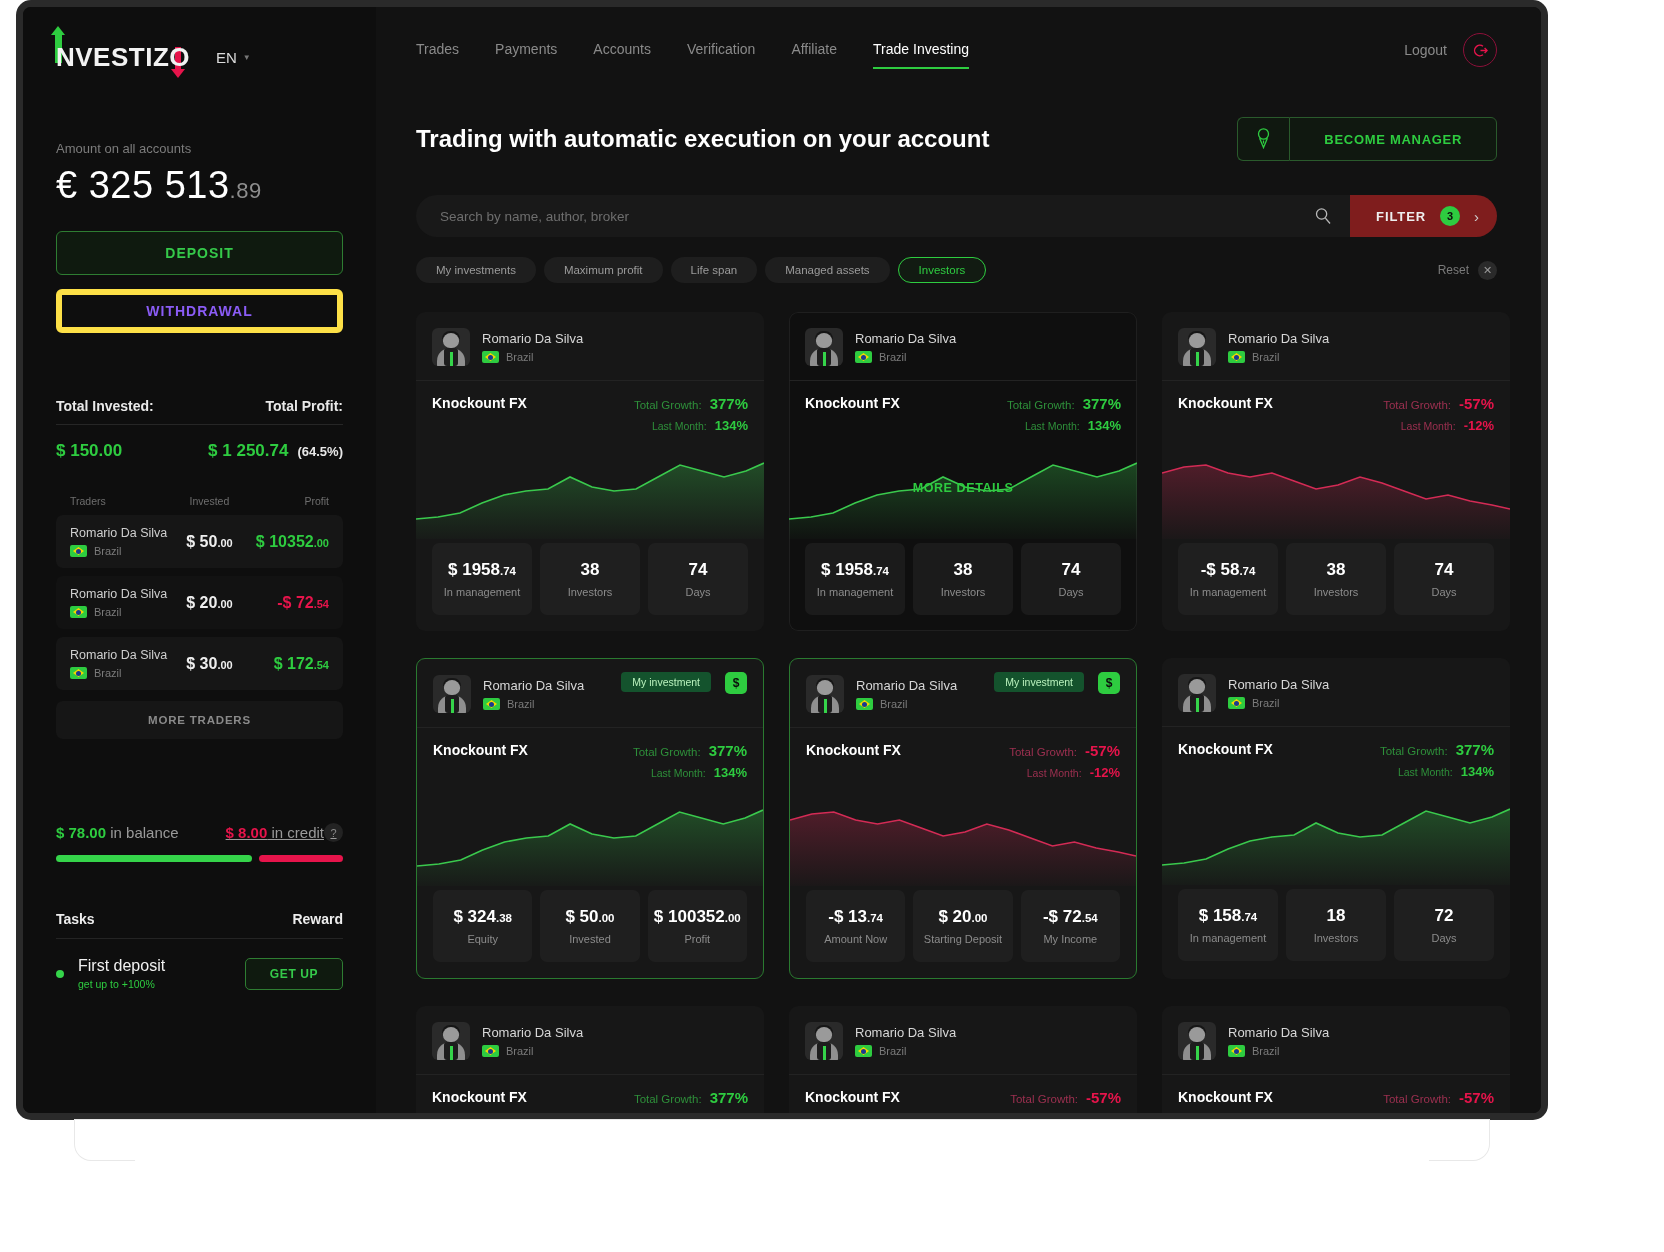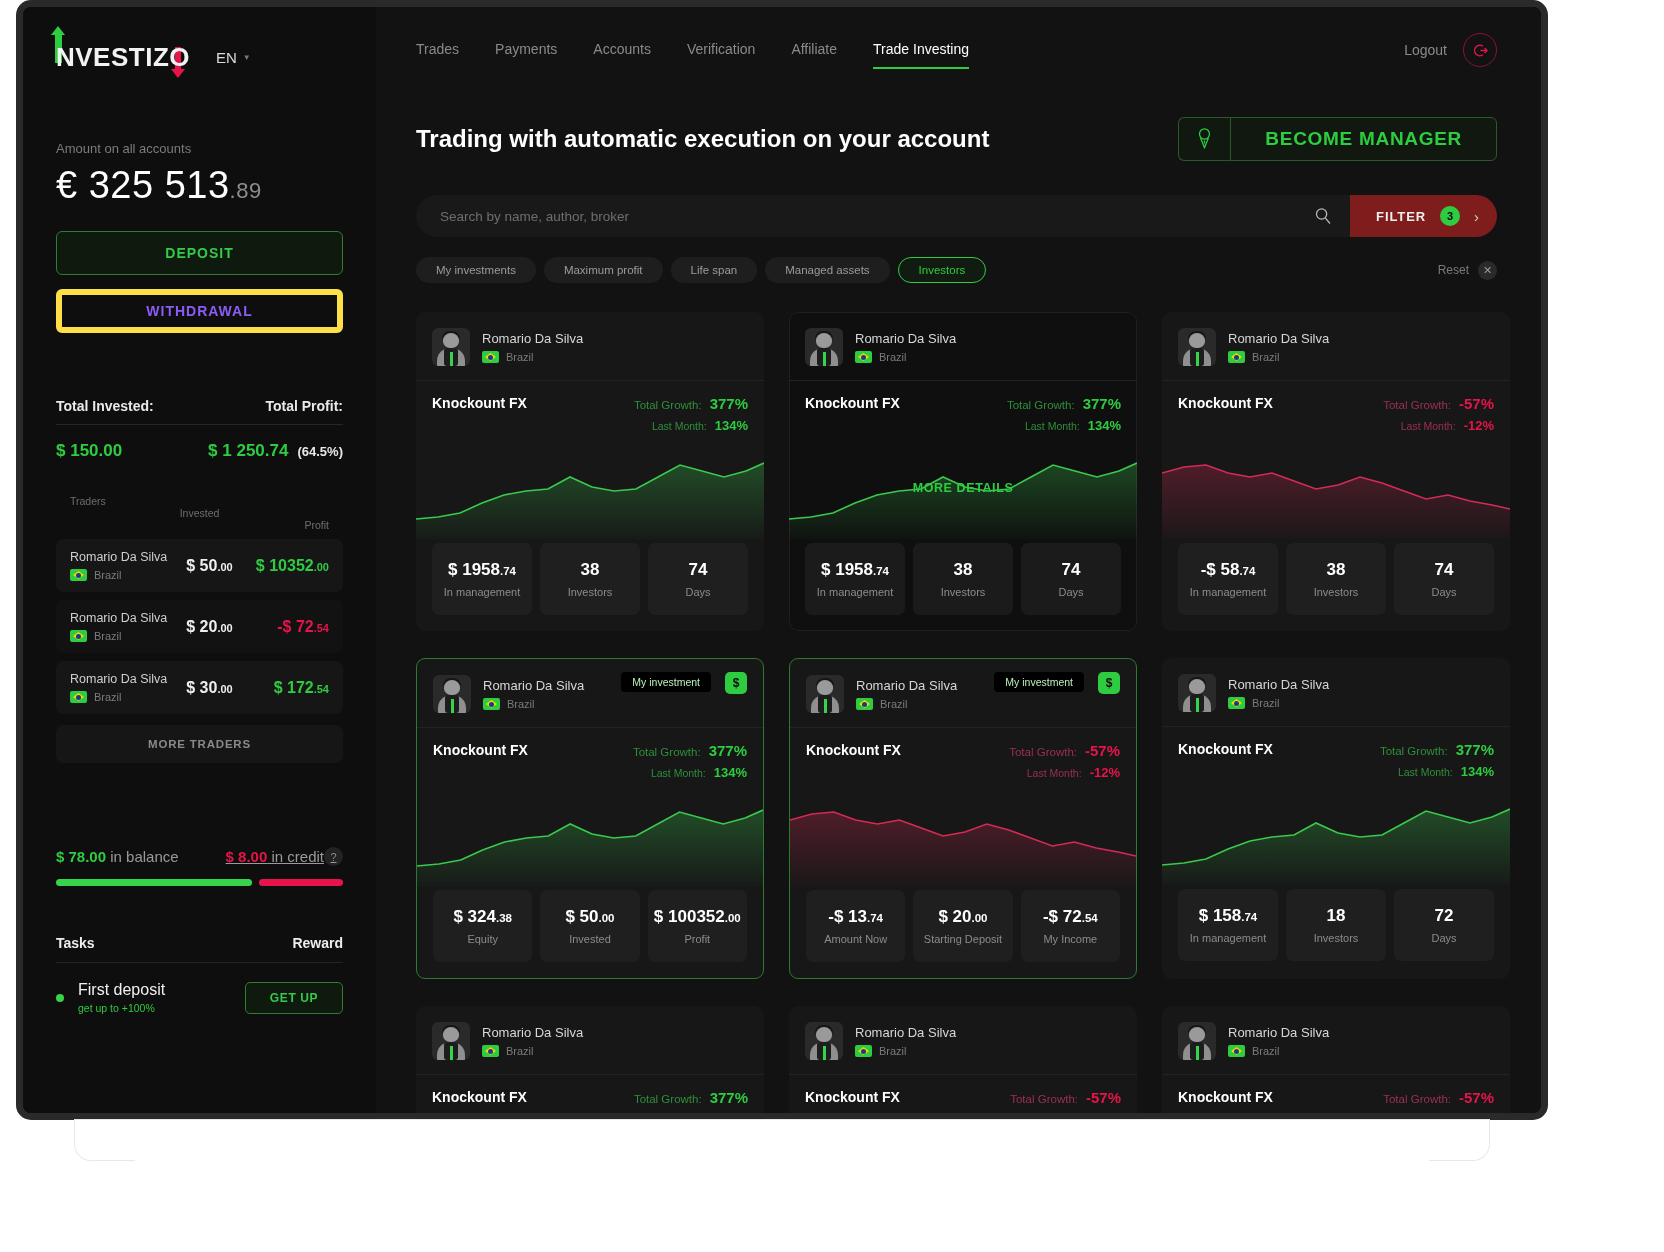--- a/index.html
+++ b/index.html
@@ -88,21 +88,21 @@
 
   .totals-row { display: flex; justify-content: space-between; margin-top: 65px; font-size: 14px; font-weight: 700; color: #e9e9e9; }
   .totals-divider { height: 1px; background: #262626; margin-top: 10px; }
   .totals-values { display: flex; justify-content: space-between; align-items: baseline; margin-top: 16px; }
   .ti-val { color: #2ecc40; font-size: 17px; font-weight: 700; }
   .tp-wrap { display: flex; align-items: baseline; gap: 9px; }
   .tp-val { color: #2ecc40; font-size: 17px; font-weight: 700; }
   .tp-pct { color: #e8e8e8; font-size: 13px; font-weight: 700; }
 
   .tr-table { margin-top: 28px; }
-  .tr-head { display: flex; padding: 6px 14px 8px 14px; font-size: 10.5px; color: #6e6e6e; flex-direction: column; }
+  .tr-head { display: flex; padding: 6px 14px 8px 14px; font-size: 10.5px; color: #6e6e6e; }
   .tr-head span:nth-child(1) { flex: 1.25; }
   .tr-head span:nth-child(2) { flex: 1; text-align: center; }
   .tr-head span:nth-child(3) { flex: 1; text-align: right; }
   .tr-row {
     display: flex; align-items: center; background: #161616;
     border-radius: 7px; padding: 11px 14px; margin-bottom: 8px;
   }
   .tr-row.alt { background: #121212; }
   .tr-name-col { flex: 1.25; }
   .tr-name { color: #cfcfcf; font-size: 12.5px; }
@@ -177,21 +177,21 @@
   .titlerow { display: flex; align-items: center; padding: 24px 44px 0 40px; }
   .page-title { color: #fff; font-size: 24px; font-weight: 700; }
   .mgr-wrap { margin-left: auto; display: flex; height: 44px; }
   .mgr-icon {
     width: 52px; border: 1px solid #2a5a2c; border-right: none;
     border-radius: 6px 0 0 6px; display: flex; align-items: center; justify-content: center;
     background: #101810; cursor: pointer;
   }
   .mgr-btn {
     padding: 0 34px; border: 1px solid #2a5a2c; border-radius: 0 6px 6px 0;
-    background: #101810; color: #2ecc40; font-size: 19px; font-weight: 700;
+    background: #101810; color: #2ecc40; font-size: 13px; font-weight: 700;
     letter-spacing: 0.7px; cursor: pointer; display: flex; align-items: center;
     font-family: "Liberation Sans", sans-serif;
   }
 
   .searchrow { display: flex; align-items: center; margin: 34px 44px 0 40px; height: 42px; }
   .searchbox {
     flex: 1; height: 42px; background: #191919; border-radius: 21px 0 0 21px;
     display: flex; align-items: center; padding: 0 0 0 24px;
   }
   .searchbox input {
@@ -243,21 +243,21 @@
   .avatar .head { position: absolute; left: 11px; top: 5px; width: 16px; height: 15px; border-radius: 50% 50% 45% 45%; background: #9a9a9a; }
   .avatar .hair { position: absolute; left: 10px; top: 3px; width: 18px; height: 8px; border-radius: 9px 9px 0 0; background: #161616; }
   .avatar .body { position: absolute; left: 5px; top: 20px; width: 28px; height: 18px; border-radius: 13px 13px 0 0; background: #8f8f8f; }
   .avatar .suit { position: absolute; left: 12px; top: 20px; width: 14px; height: 18px; background: #1d1d1d; border-radius: 3px; }
   .avatar .tie { position: absolute; left: 17.5px; top: 24px; width: 3px; height: 14px; background: #35d44a; }
   .ch-name { color: #d7d7d7; font-size: 13px; }
   .ch-country { display: flex; align-items: center; gap: 7px; margin-top: 5px; }
   .ch-ctext { color: #7b7b7b; font-size: 11px; }
   .badge-inv {
     position: absolute; right: 36px; top: -3px; height: 20px; padding: 0 11px;
-    border-radius: 4px; background: #000000; color: #b9f2bd; font-size: 10.5px;
+    border-radius: 4px; background: #14532d; color: #b9f2bd; font-size: 10.5px;
     display: flex; align-items: center;
   }
   .badge-dollar {
     position: absolute; right: 0; top: -3px; width: 22px; height: 22px; border-radius: 5px;
     background: #2ecc40; color: #0b0b0b; font-size: 12px; font-weight: 700;
     display: flex; align-items: center; justify-content: center;
   }
   .card-sep { height: 1px; background: #232323; margin: 14px -16px 0 -16px; }
   .card-meta { display: flex; align-items: flex-start; margin-top: 14px; }
   .strategy { color: #fff; font-size: 14px; font-weight: 700; }

